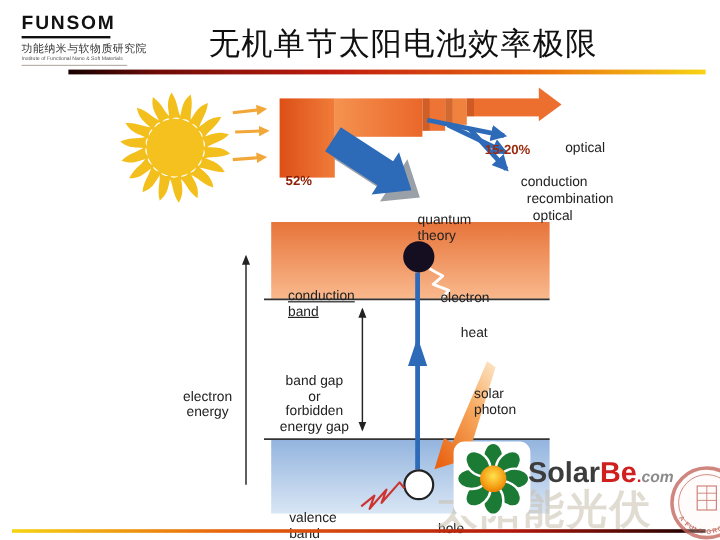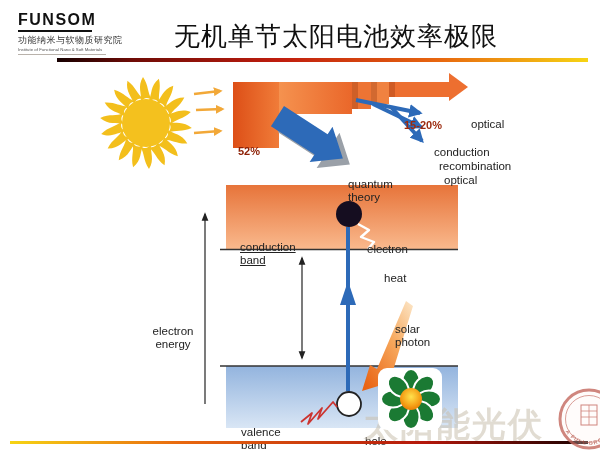--- a/index.html
+++ b/index.html
@@ -174,20 +174,24 @@
   <div class="abs lbl" style="left:434px;top:108px;z-index:2;">conduction</div>
   <div class="abs lbl" style="left:439px;top:122px;z-index:2;">recombination</div>
   <div class="abs lbl" style="left:444px;top:136px;z-index:2;">optical</div>
   <div class="abs lbl" style="left:348px;top:140px;z-index:2;">quantum
 theory</div>
 
   <div class="abs lbl" style="left:240px;top:203px;z-index:2;text-decoration:underline;">conduction
 band</div>
   <div class="abs lbl" style="left:367px;top:205px;z-index:2;">electron</div>
   <div class="abs lbl" style="left:384px;top:234px;z-index:2;">heat</div>
+  <div class="abs lbl lbl-c" style="left:226px;top:274px;width:72px;z-index:2;">band gap
+or
+forbidden
+energy gap</div>
   <div class="abs lbl lbl-c" style="left:146px;top:287px;width:54px;z-index:2;">electron
 energy</div>
   <div class="abs lbl" style="left:395px;top:285px;z-index:2;">solar
 photon</div>
   <div class="abs lbl" style="left:241px;top:388px;z-index:2;">valence
 band</div>
   <div class="abs lbl" style="left:365px;top:397px;z-index:2;">hole</div>
   <div class="abs lbl" style="left:270px;top:415px;z-index:2;">heat</div>
 
   <div class="abs bg-watermark" style="left:364px;top:402px;z-index:3;">太阳能光伏</div>
@@ -211,20 +215,21 @@
         <circle r="11" fill="url(#gradFlower2)"></circle>
       </g>
       <defs>
         <radialGradient id="gradFlower2" cx="0.5" cy="0.4" r="0.65">
           <stop offset="0" stop-color="#ffe24d"></stop>
             <stop offset="0.6" stop-color="#f6a41a"></stop>
             <stop offset="1" stop-color="#e87800"></stop>
         </radialGradient>
       </defs>
     </svg>
+    <div class="sb-text"><span class="sb-solar">Solar</span><span class="sb-be">Be</span><span class="sb-dot">.</span><span class="sb-com">com</span></div>
   </div>
 
   <svg class="abs" style="left:540px;top:370px;z-index:5;" width="60" height="80" viewBox="540 370 60 80">
     <g transform="translate(589,419)" opacity="0.8">
       <circle r="29" fill="rgba(255,244,242,0.35)" stroke="#c4685e" stroke-width="3"></circle>
       <circle r="23.5" fill="none" stroke="#c4685e" stroke-width="0.8"></circle>
       <rect x="-8" y="-14" width="16" height="20" fill="none" stroke="#c4685e" stroke-width="1"></rect>
       <line x1="-8" y1="-8" x2="8" y2="-8" stroke="#c4685e" stroke-width="0.8"></line>
       <line x1="-8" y1="-2" x2="8" y2="-2" stroke="#c4685e" stroke-width="0.8"></line>
       <line x1="0" y1="-14" x2="0" y2="6" stroke="#c4685e" stroke-width="0.8"></line>

